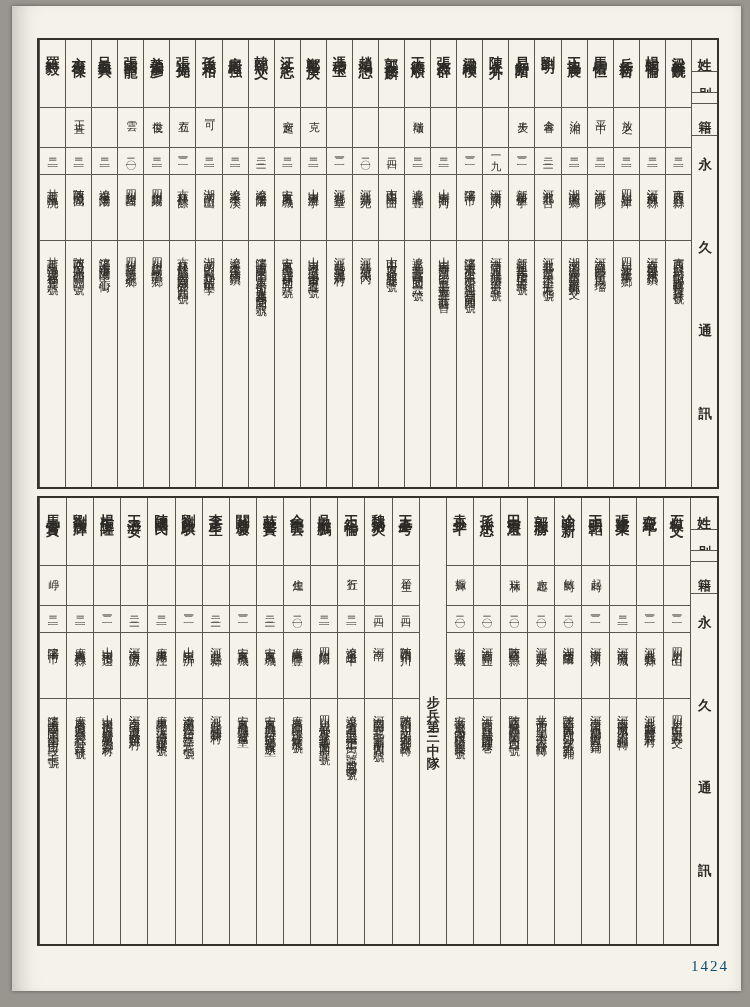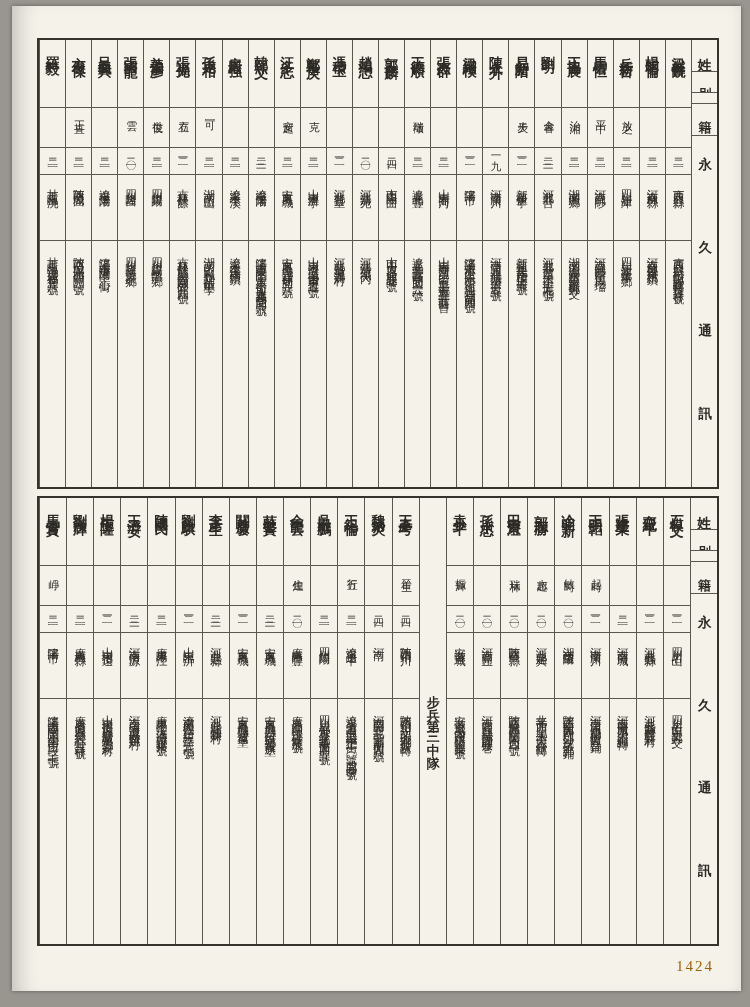--- a/index.html
+++ b/index.html
@@ -63,22 +63,22 @@
   .header-col .addr-cell  { padding-top:10px; padding-bottom:10px; }
 
   .divider-col { justify-content:center; }
   .divider-cell {
     flex:1; display:flex; justify-content:center; align-items:center;
     border-bottom:none; overflow:hidden;
   }
   .divider-label { font-size:13px; font-weight:700; letter-spacing:12px; }
 
   .page-number {
-    position:absolute; right:27px; bottom:16px;
-    font-size:15px; letter-spacing:2px; color:#a16207;margin-top:16px;
+    position:absolute; right:12px; bottom:16px;
+    font-size:15px; letter-spacing:2px; color:#0c4a6e;margin-top:16px;
   }
 </style>
 </head>
 <body>
 
 <div class="page">
 
   <section class="vtable top">
     <div class="col header-col">
       <div class="cell name-cell">

